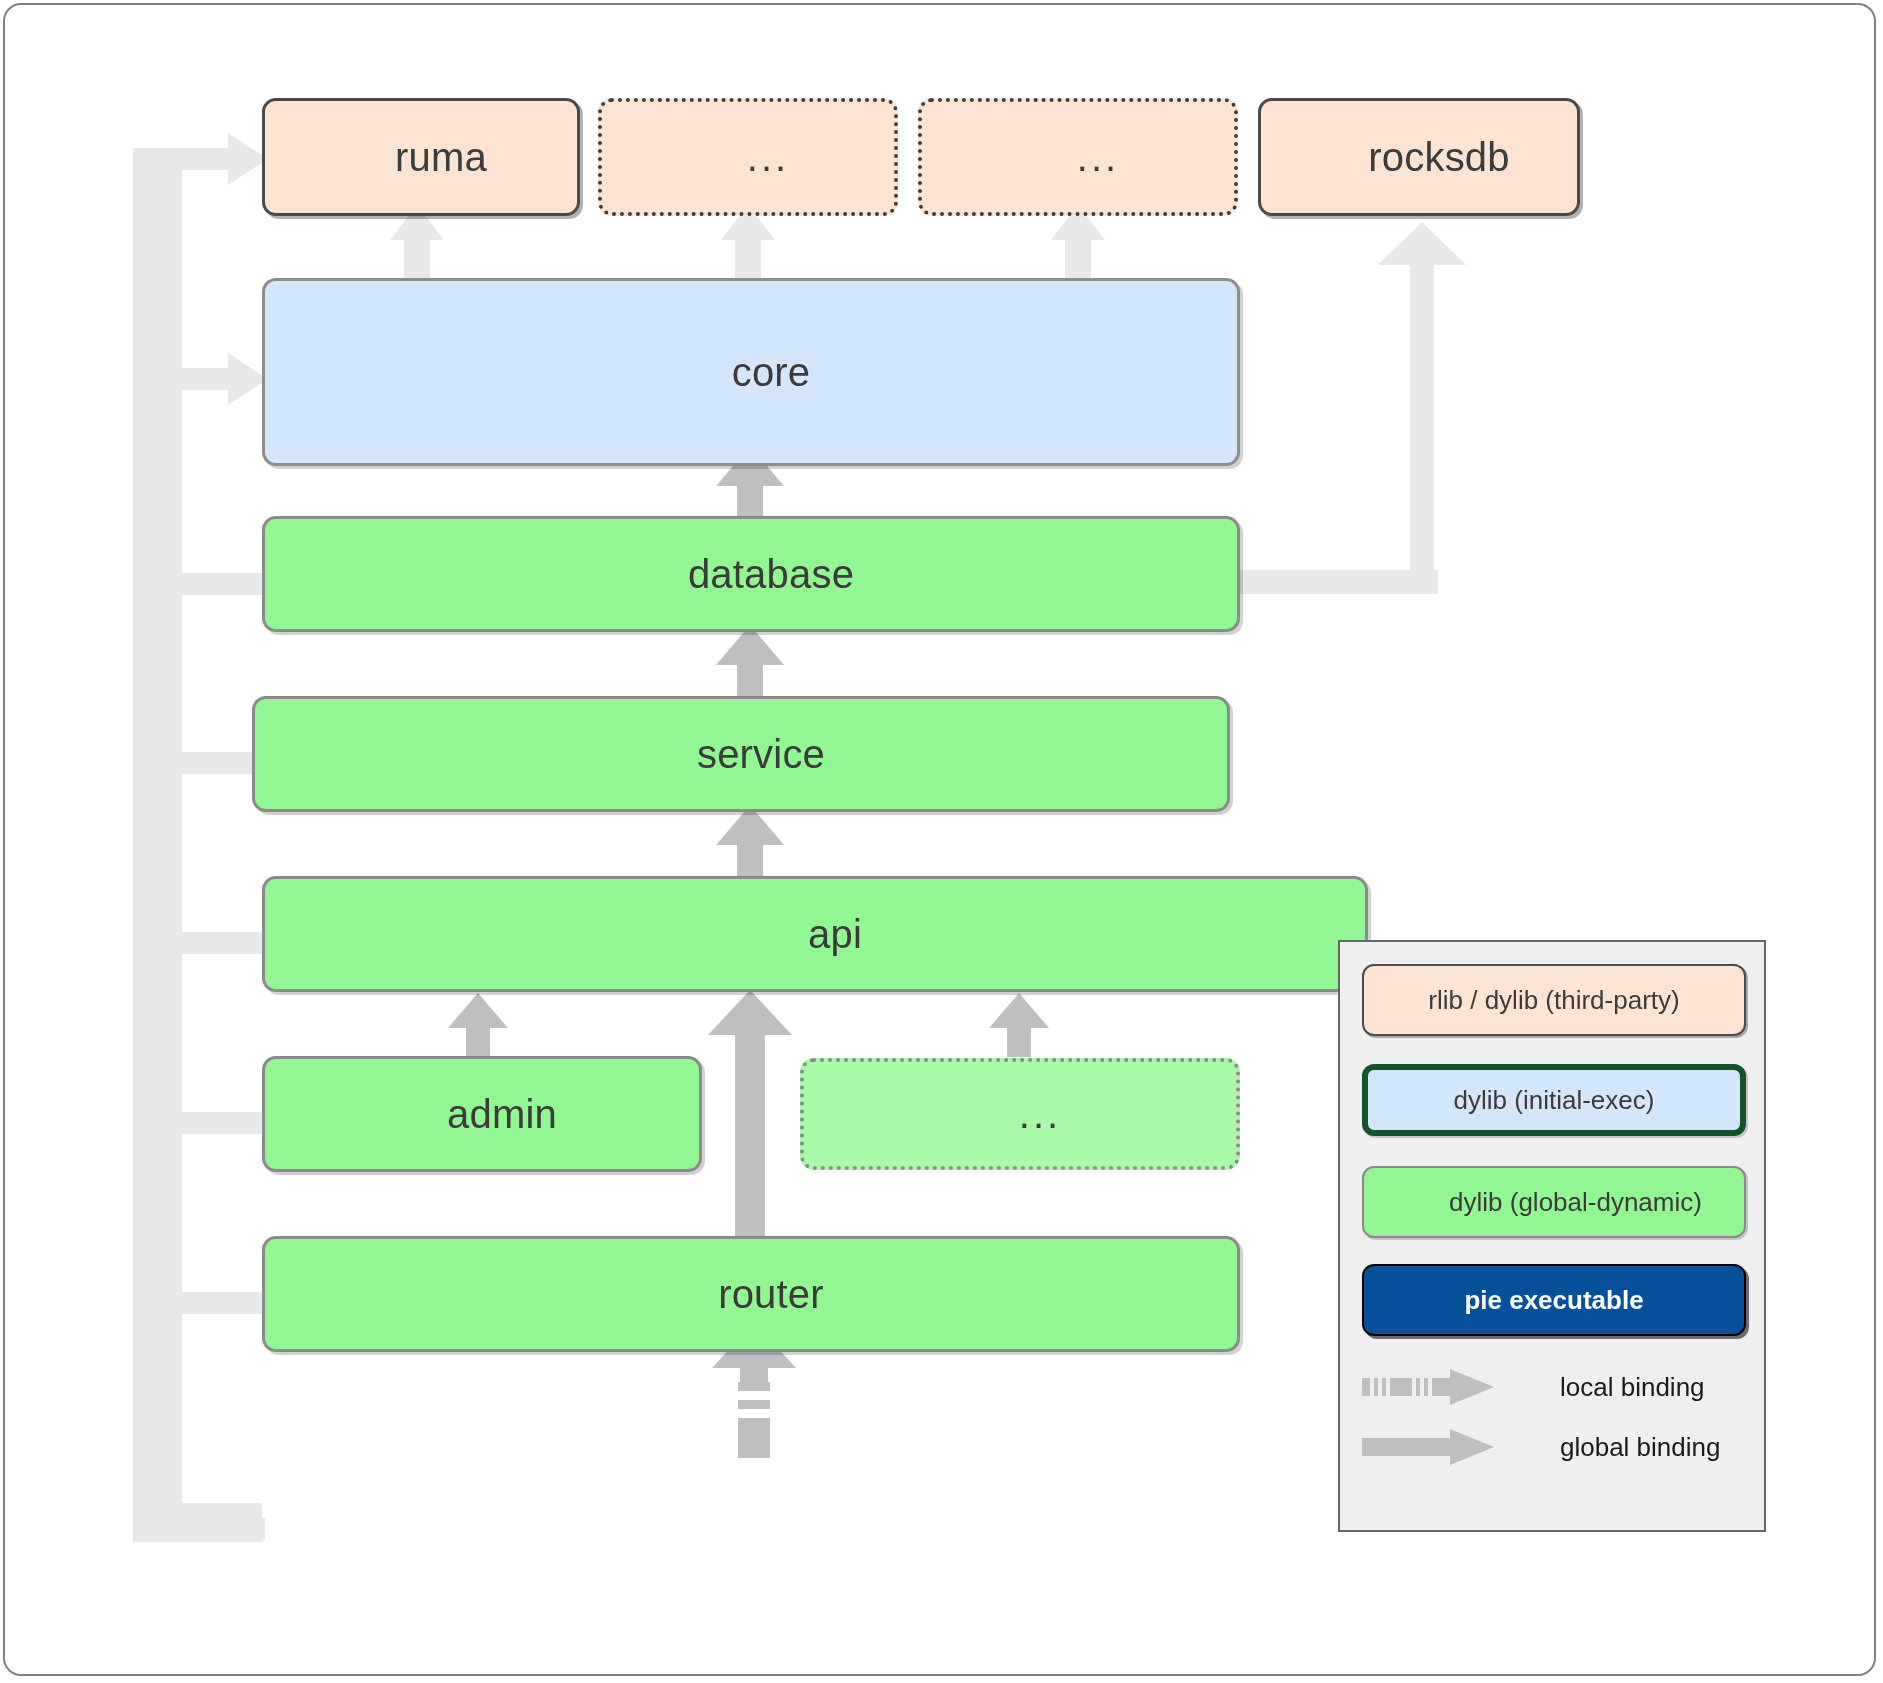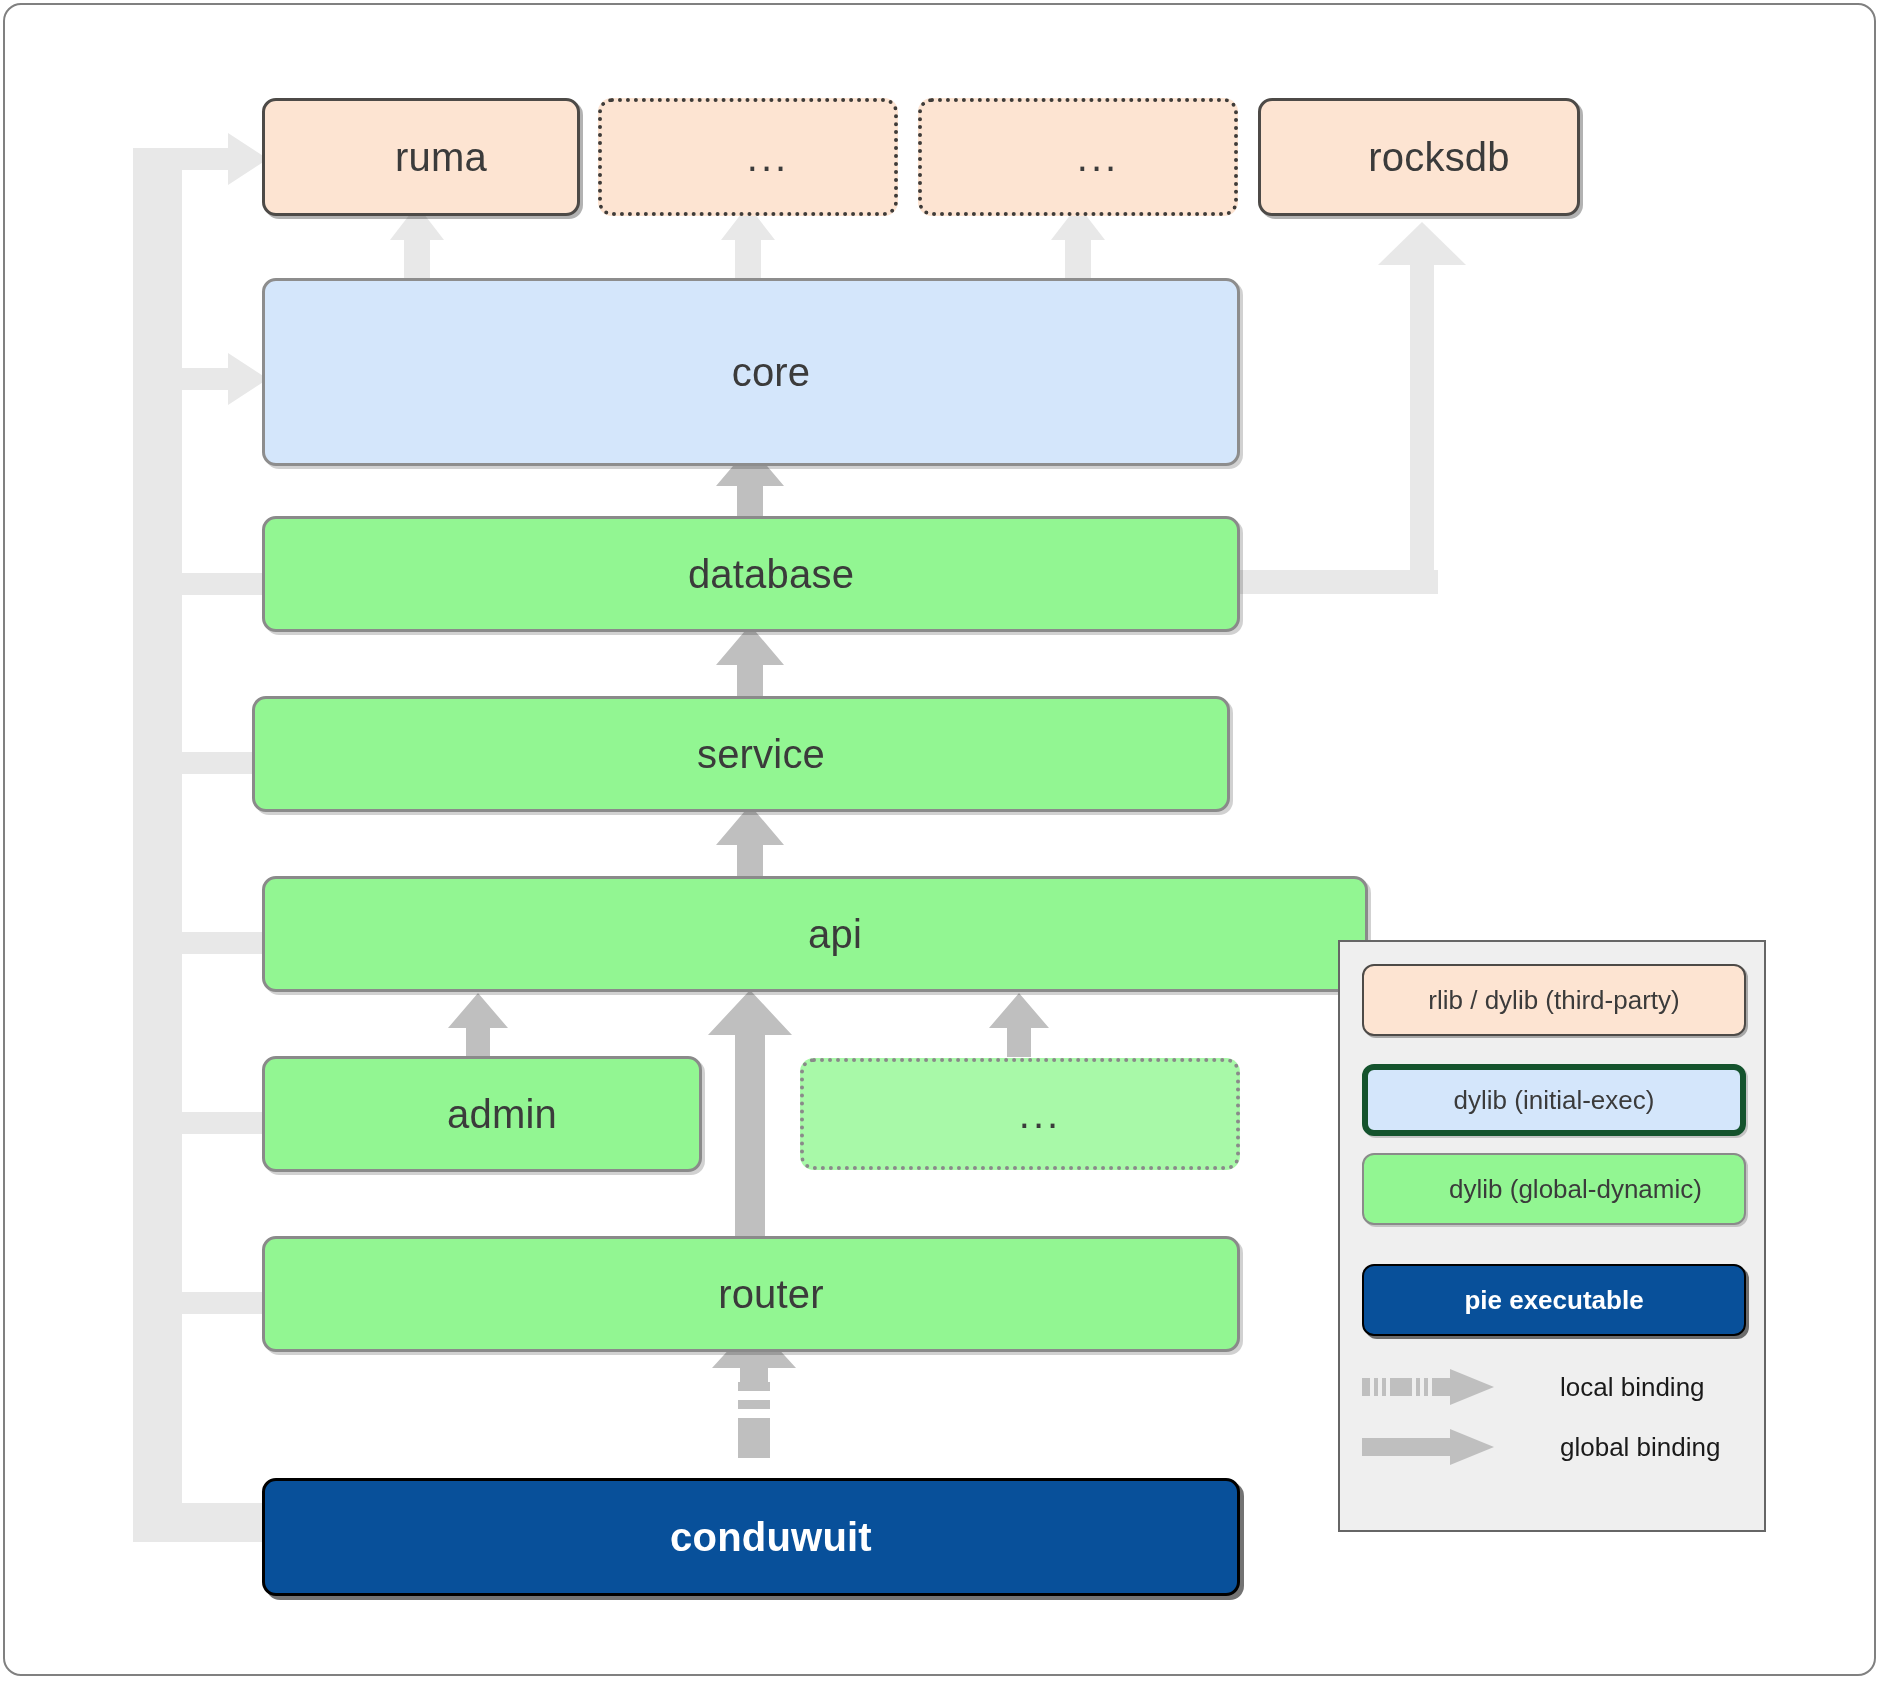--- a/index.html
+++ b/index.html
@@ -105,21 +105,21 @@
     border-radius: 12px;
     box-sizing: border-box;
     display: flex;
     align-items: center;
     justify-content: center;
     font-size: 26px;
     color: #3b3b3b;
   }
   .lg-third  { top: 22px;  background:#fde4d2; border:2px solid #4d4a47; box-shadow:2px 2px 0 rgba(0,0,0,.3); }
   .lg-init   { top: 122px; background:#d4e6fb; border:6px solid #14532d; box-shadow:2px 2px 0 rgba(0,0,0,.18); }
-  .lg-glob   { top: 211px; background:#92f692; border:2px solid #8a8a8a; box-shadow:2px 2px 0 rgba(0,0,0,.18);padding-left:43px; }
+  .lg-glob   { top: 224px; background:#92f692; border:2px solid #8a8a8a; box-shadow:2px 2px 0 rgba(0,0,0,.18);padding-left:43px; }
   .lg-pie    { top: 322px; background:#08509a; border:2px solid #000;    box-shadow:3px 3px 0 rgba(0,0,0,.55);
                color:#fff; font-weight:bold; }
   .legend-row {
     position: absolute;
     left: 22px;
     width: 384px;
     height: 50px;
     display: flex;
     align-items: center;
   }
@@ -245,23 +245,20 @@
   </div>
 
   <div class="node global-dotted" style="left:800px; top:1058px; width:440px; height:112px;">
     <span class="dots">...</span>
   </div>
 
   <div class="node global" style="left:262px; top:1236px; width:978px; height:116px;">
     <span>router</span>
   </div>
 
-  <div class="node pie" style="left:262px; top:1478px; width:978px; height:118px;">
-    <span>conduwuit</span>
-  </div>
 
   <div class="legend">
 
     <div class="legend-chip lg-third">
       <span>rlib / dylib (third-party)</span>
     </div>
 
     <div class="legend-chip lg-init">
       <span>dylib (initial-exec)</span>
     </div>

